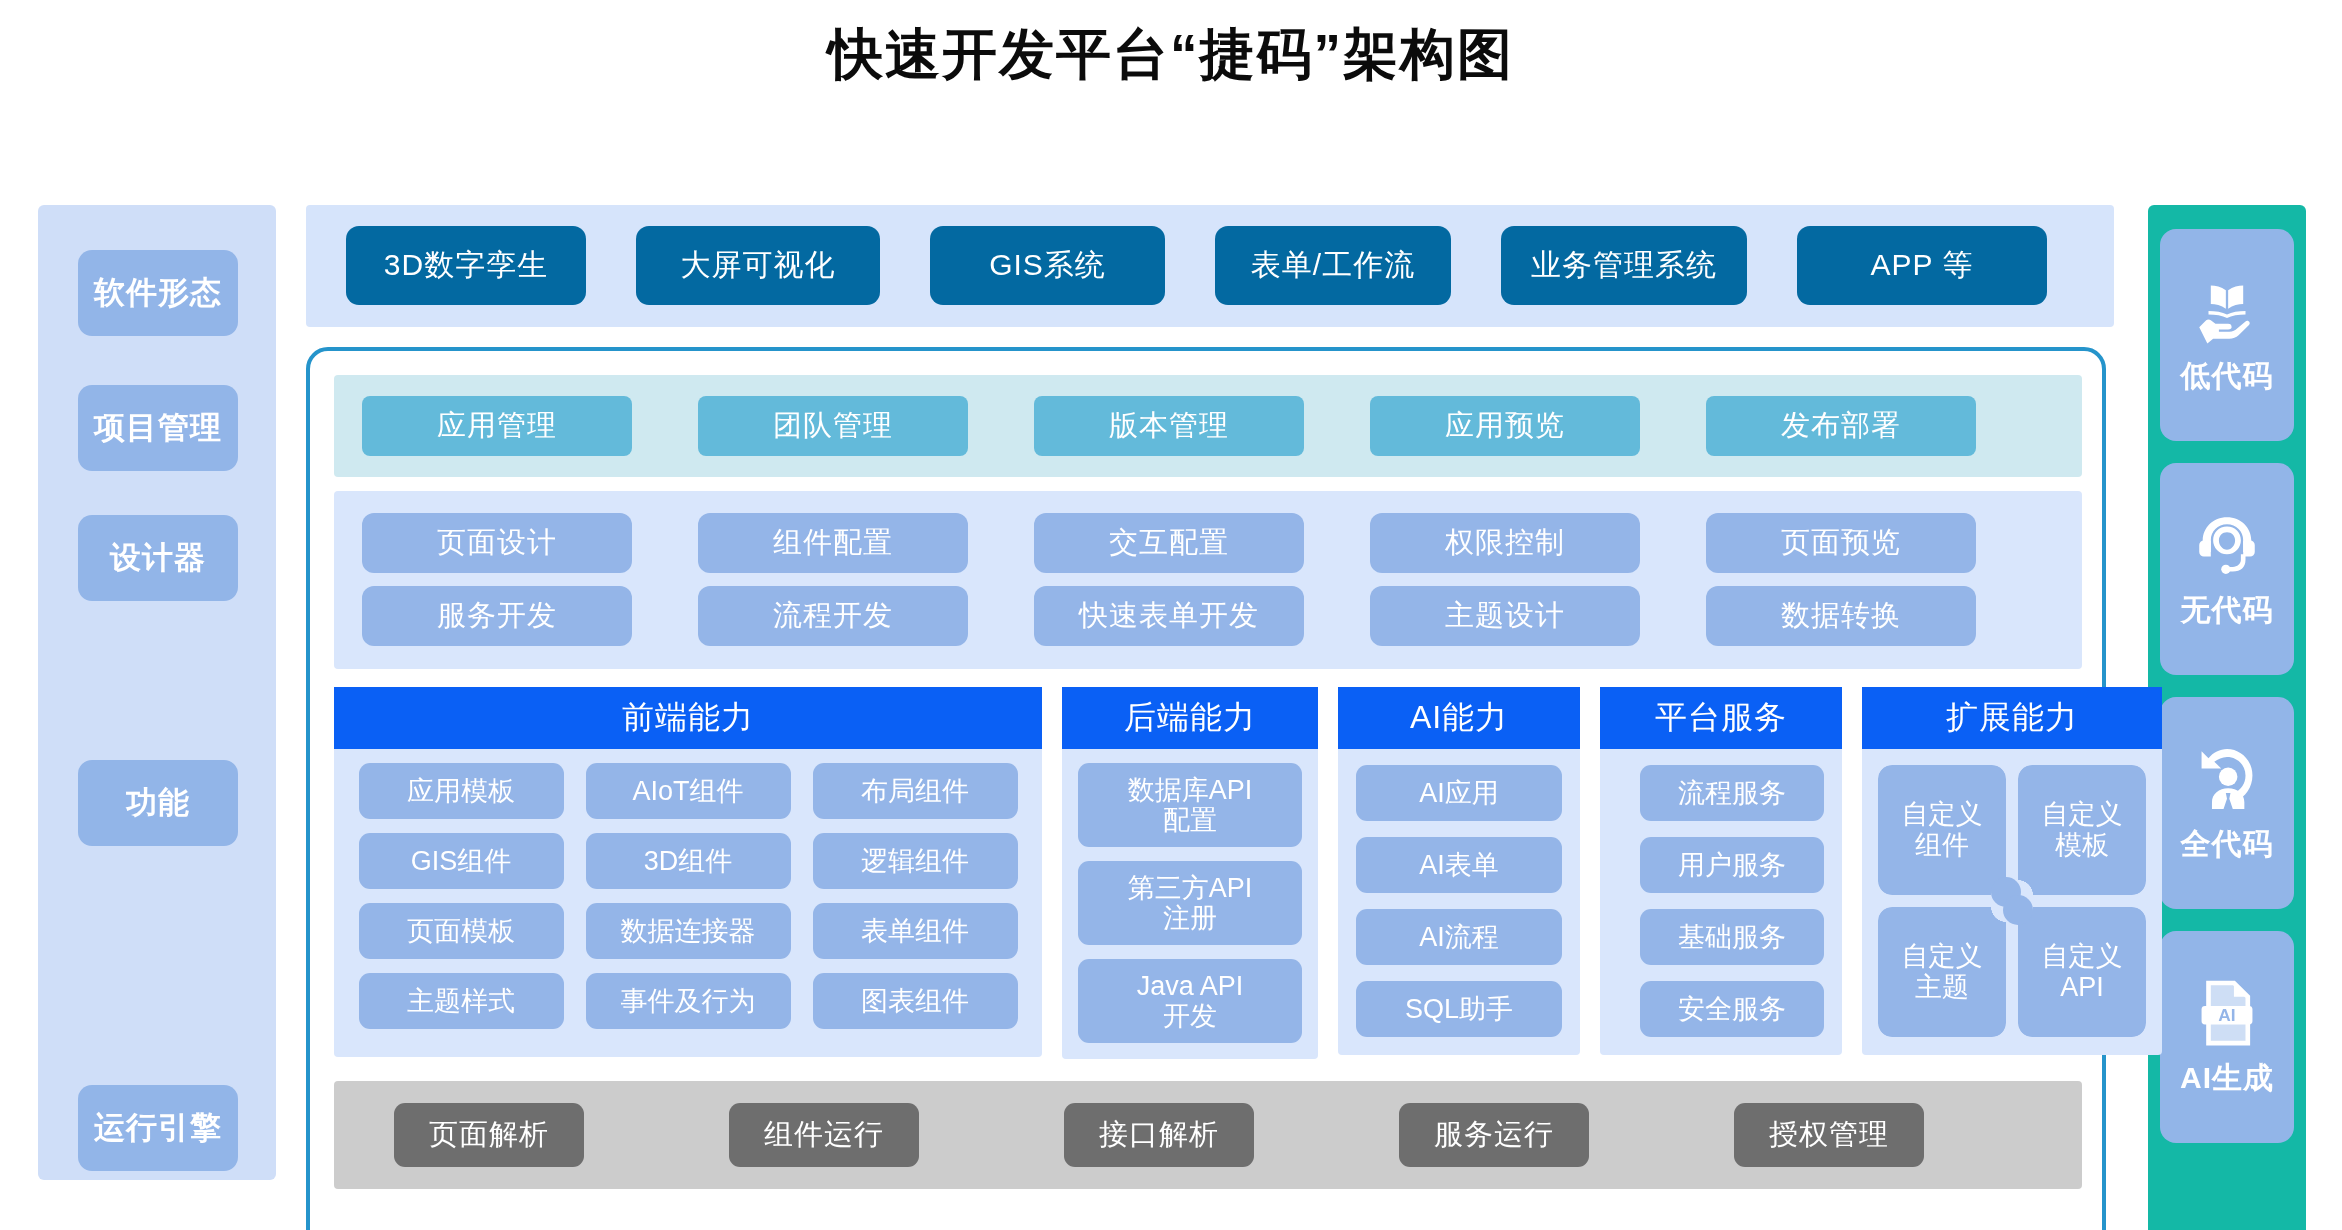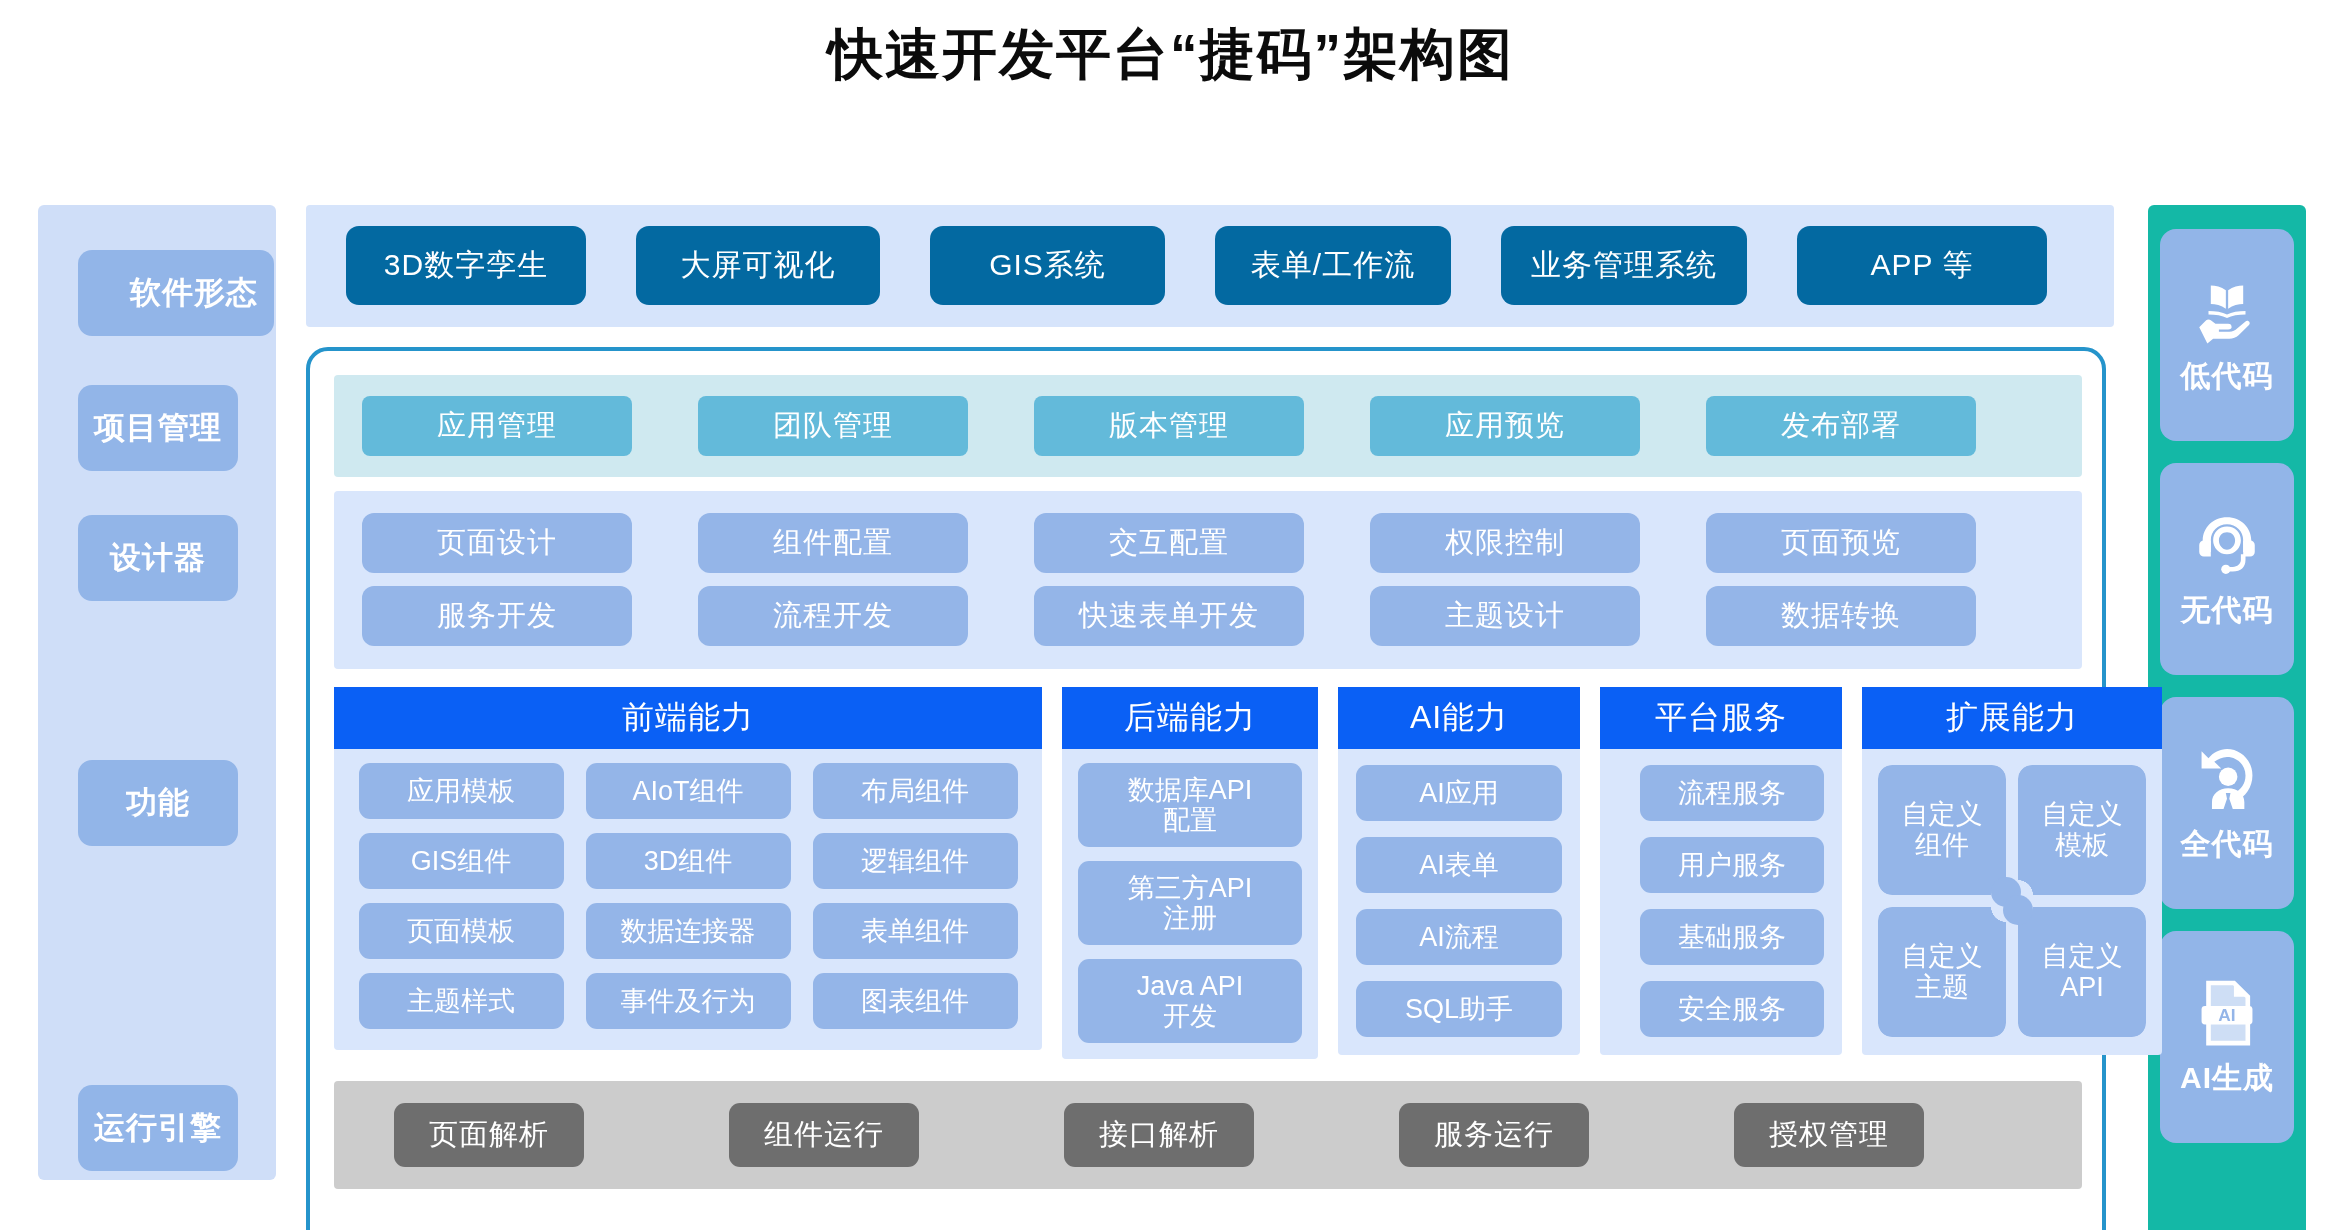--- a/index.html
+++ b/index.html
@@ -23,21 +23,21 @@
   .left-rail{
     position:absolute;left:38px;top:205px;width:238px;height:975px;
     background:#cfdef8;border-radius:6px;
   }
   .rail-chip{
     position:absolute;left:40px;width:160px;height:86px;
     background:#92b5e8;border-radius:14px;
     display:flex;align-items:center;justify-content:center;
     color:#ffffff;font-size:31px;font-weight:bold;letter-spacing:1px;
   }
-  .rail-chip.c0{top:45px;padding-left:36px;}
+  .rail-chip.c0{top:45px;}
   .rail-chip.c1{top:180px;}
   .rail-chip.c2{top:310px;}
   .rail-chip.c3{top:555px;}
   .rail-chip.c4{top:880px;}
 
   
   .right-rail{
     position:absolute;left:2148px;top:205px;width:158px;height:1228px;
     background:#14b8a6;border-radius:6px;text-align:center;
   }
@@ -133,21 +133,21 @@
   .fn-chip{
     background:#94b5e8;border-radius:11px;
     display:flex;align-items:center;justify-content:center;
     text-align:center;line-height:1.13;
     color:#ffffff;font-size:27px;
   }
 
   .col-front{left:24px;width:708px;}
   .col-front .fn-grid{
     display:grid;grid-template-columns:repeat(3,205px);
-    gap:14px 22px;justify-content:center;padding:14px 0 21px 0;
+    gap:14px 22px;justify-content:center;padding:14px 0 28px 0;
   }
   .col-front .fn-chip{height:56px;}
 
   .col-back{left:752px;width:256px;}
   .col-back .fn-stack{display:flex;flex-direction:column;gap:14px;padding:14px 16px 16px 16px;}
   .col-back .fn-chip{height:84px;}
 
   .col-ai{left:1028px;width:242px;}
   .col-ai .fn-stack{display:flex;flex-direction:column;gap:16px;padding:16px 18px 18px 18px;}
   .col-ai .fn-chip{height:56px;}

